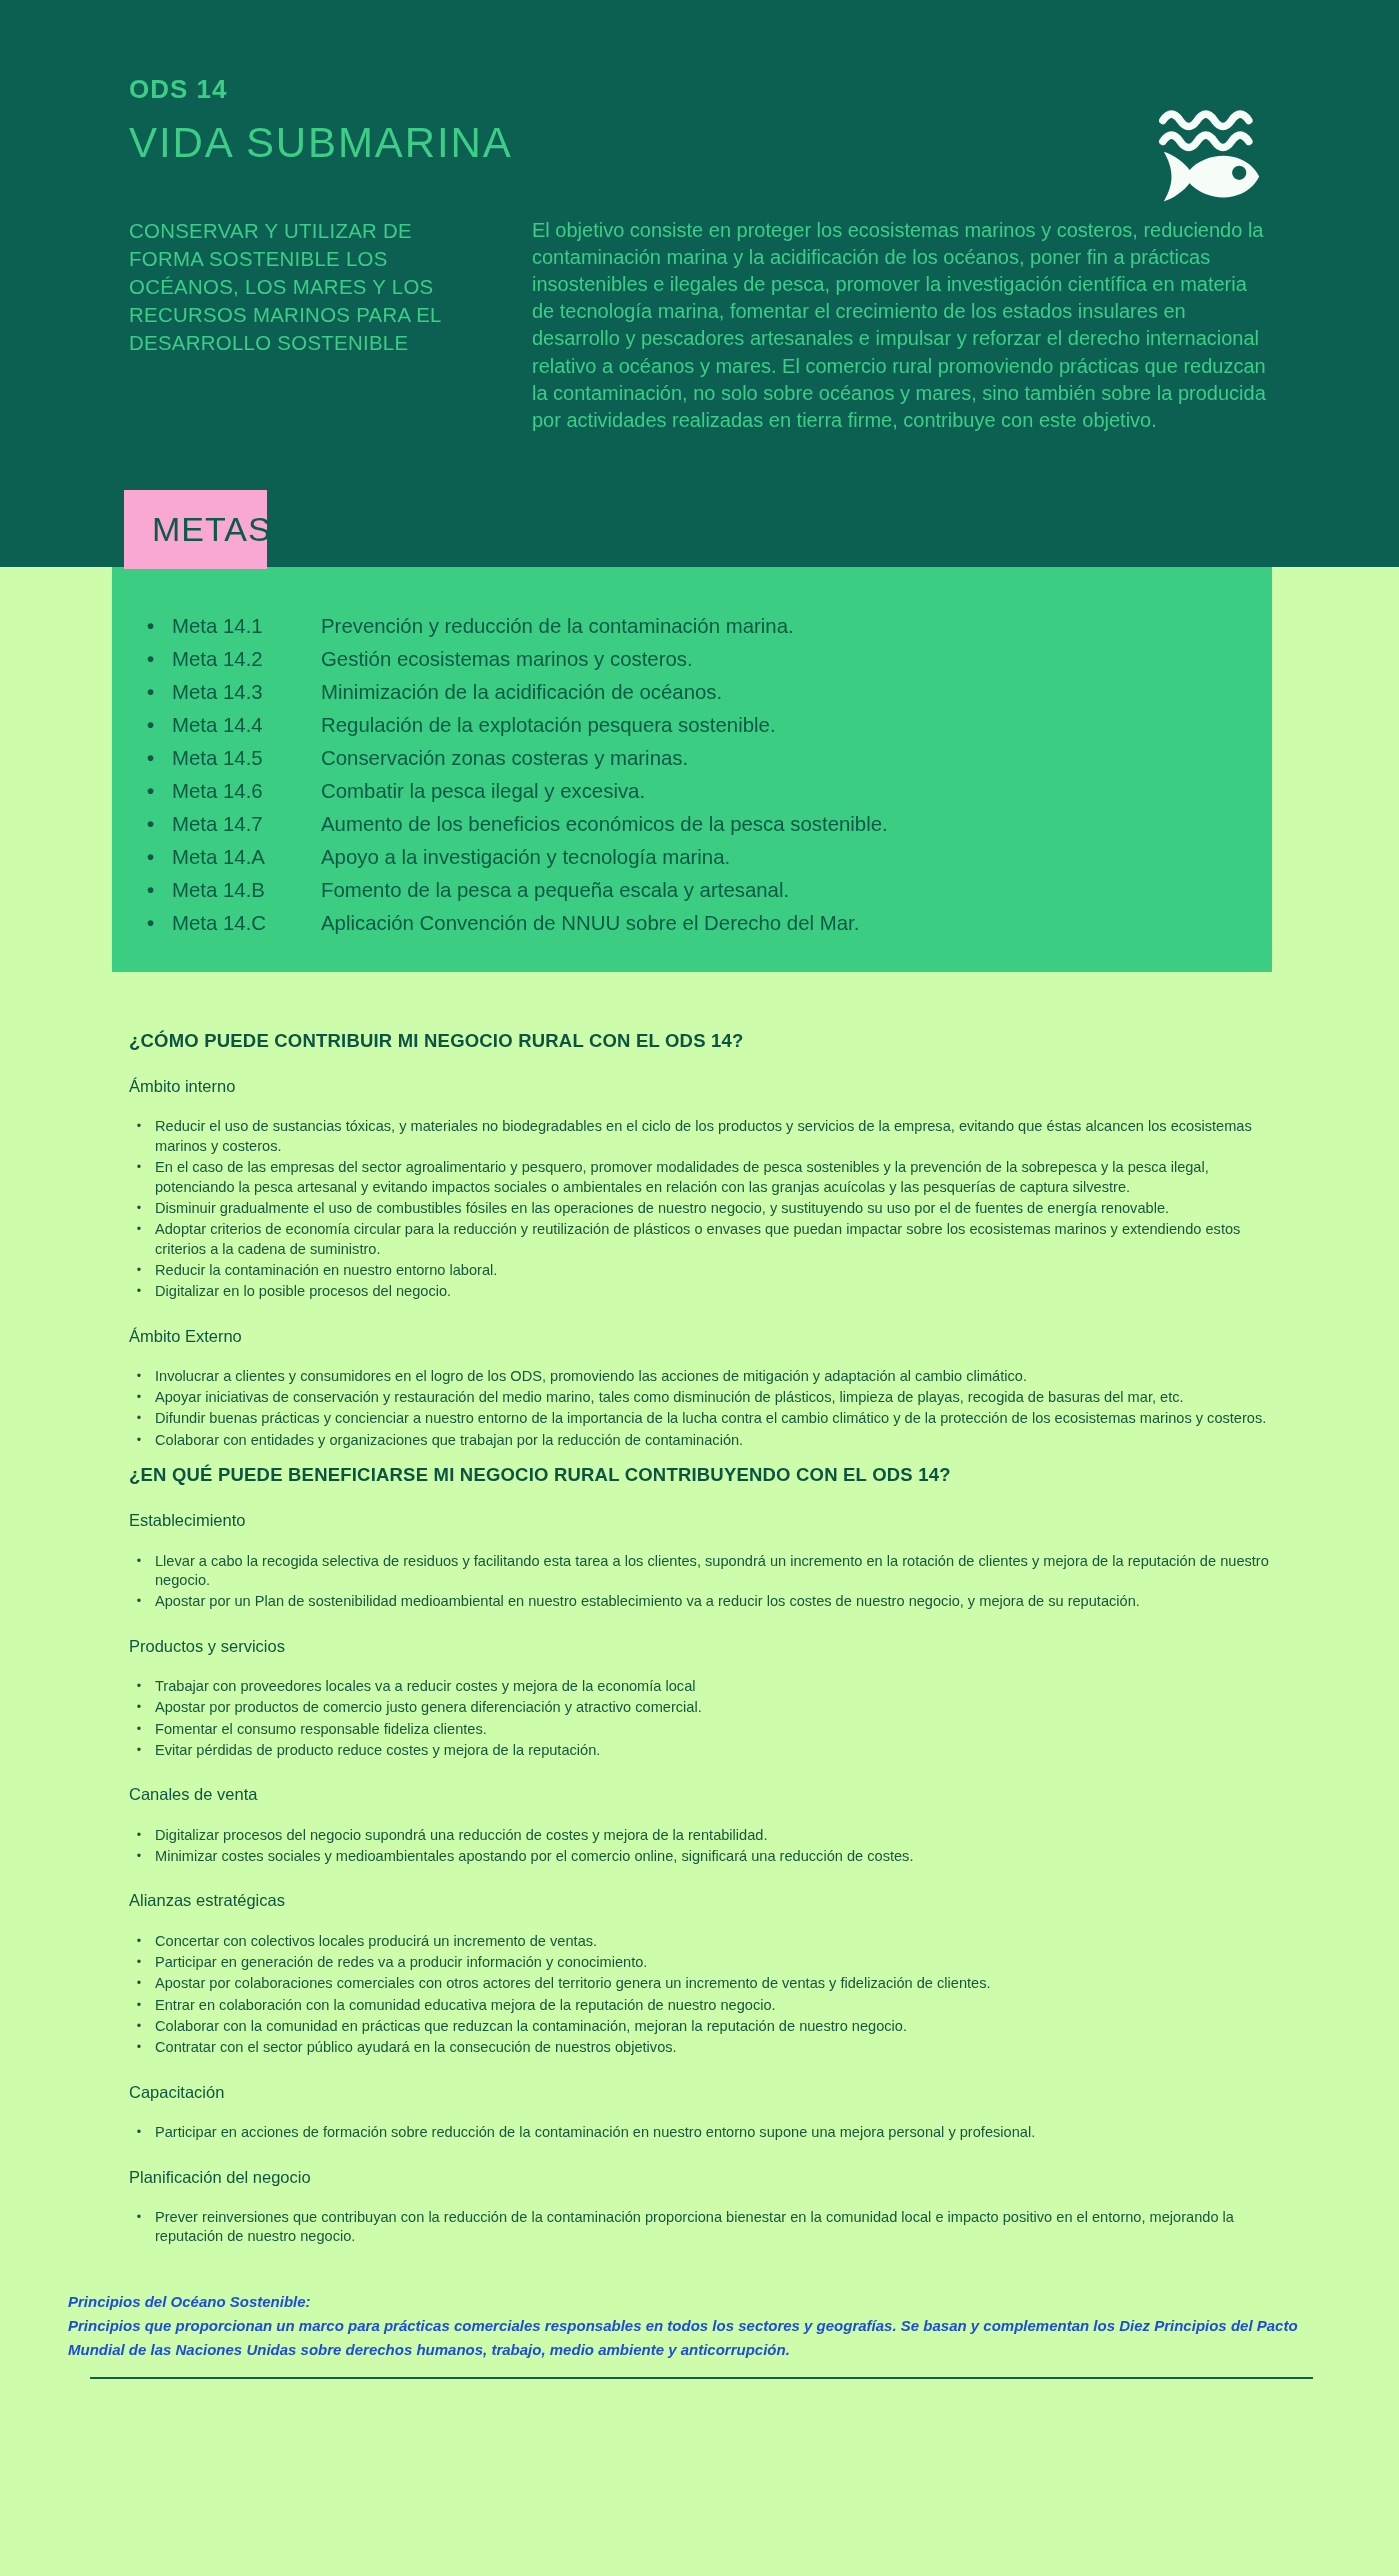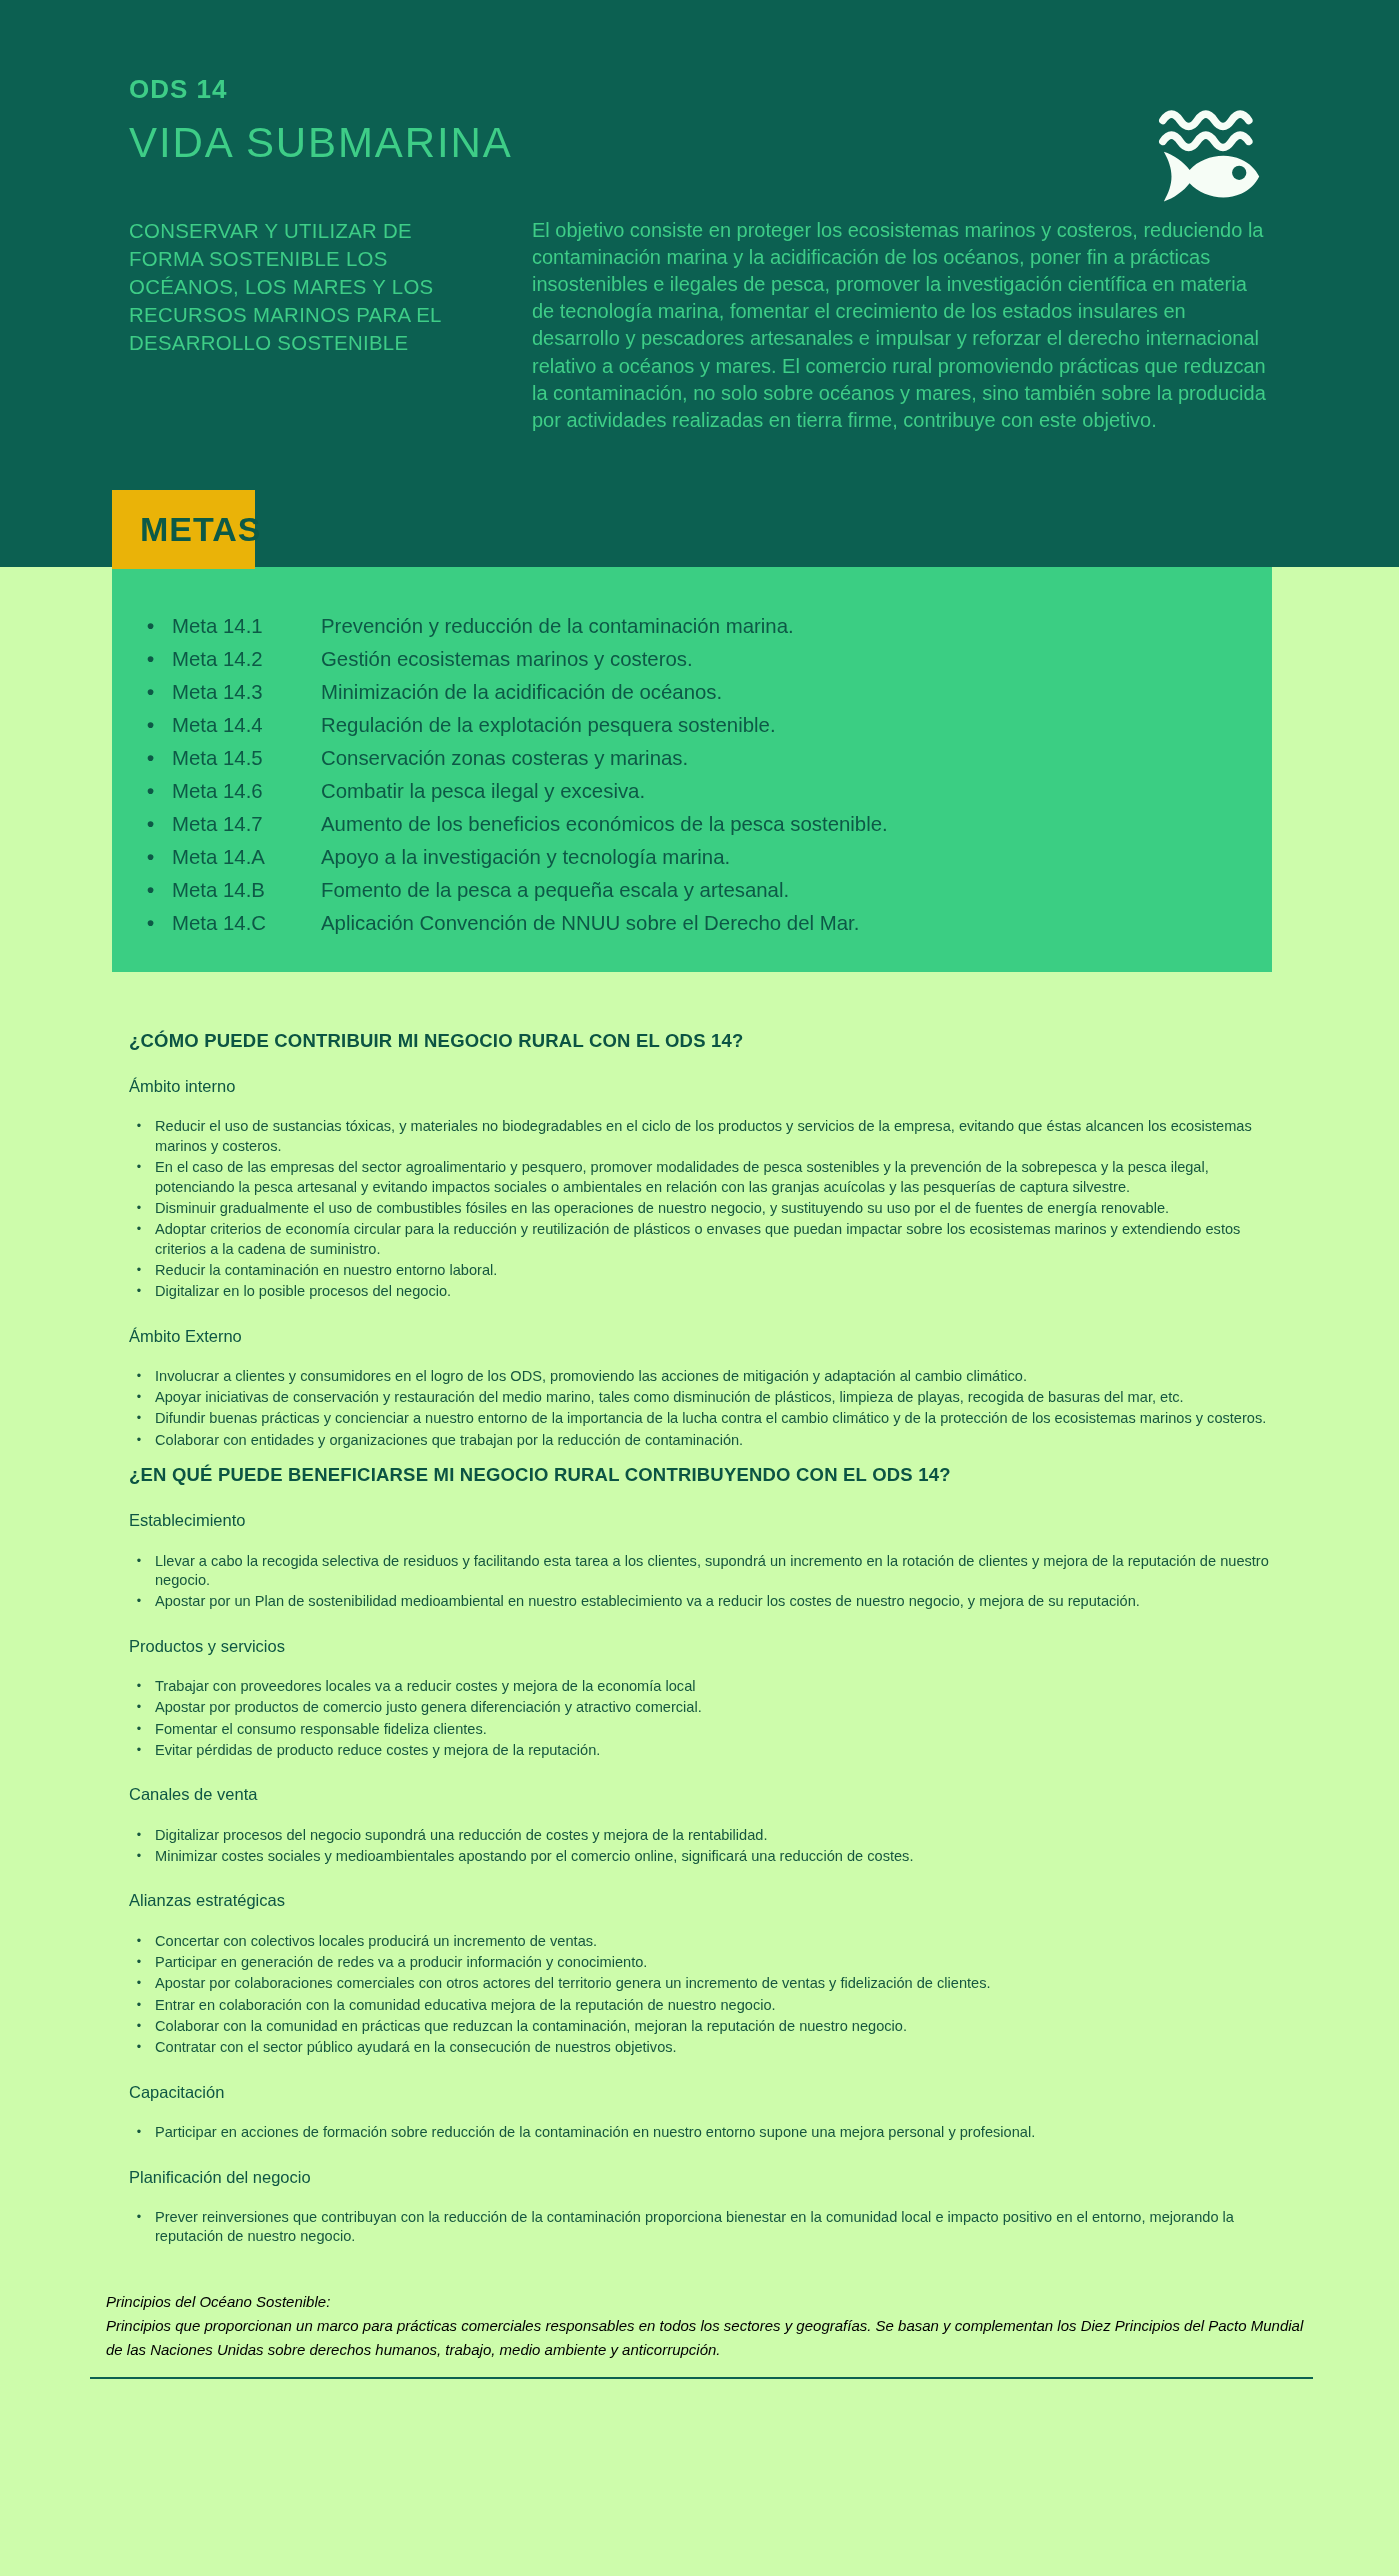--- a/index.html
+++ b/index.html
@@ -17,24 +17,24 @@
   .hero-inner { padding:74px 126px 0 129px; }
   .kicker { font-size:26px; font-weight:700; letter-spacing:1px; }
   .title { margin:15.6px 0 0; font-size:42px; font-weight:300; letter-spacing:1.9px; line-height:1.05; }
   .hero-cols { display:flex; gap:80px; margin-top:52px; }
   .subtitle { flex:none; width:323px; font-size:20.4px; line-height:1.38; letter-spacing:0.3px; }
   .objective { width:747px; margin:0; font-size:20px; line-height:1.36; }
   .fish { position:absolute; top:107px; right:129px; width:117px; height:103px; }
 
   
   .metas-tab {
-    position:absolute; left:112px; top:490px; width:143px; height:79px; z-index:2;
-    background:#eab308; color:#0c5a47;
+    position:absolute; left:124px; top:490px; width:143px; height:79px; z-index:2;
+    background:#f9a8d4; color:#0c5a47;
     display:flex; align-items:center; padding-left:28px;
-    font-size:34px; font-weight:700; letter-spacing:1px;
+    font-size:34px; font-weight:400; letter-spacing:1px;
   }
   .metas-card {
     position:relative; margin-left:112px; width:1160px; min-height:405px;
     background:#3bce83; color:#0d5946;
     padding:43px 39px 31px 35px;
   }
   .meta-row { display:flex; font-size:20.4px; line-height:33px; }
   .meta-dot { width:25px; font-weight:700; }
   .meta-label { width:149px; font-weight:400; }
   .meta-text { flex:1; }
@@ -45,21 +45,21 @@
     margin:58px 0 25px; font-size:18.5px; font-weight:700;
     color:#0b5443; letter-spacing:0.2px;
   }
   .content h2.second { margin-top:14px; }
   .content h3 { margin:25px 0 21.4px; font-size:16.5px; font-weight:400; color:#0e5644; }
   ul.bullets { list-style:none; margin:0; padding:0; }
   ul.bullets li { position:relative; padding-left:26px; font-size:14.6px; line-height:19.4px; margin-bottom:1.9px; }
   ul.bullets li::before { content:"•"; position:absolute; left:7.8px; top:0; font-size:12.6px; }
 
   
-  .footer { margin:43px 87px 0 106px; color:#000000; font-style:italic; font-weight:400; }
+  .footer { margin:43px 87px 0 68px; color:#1d4ed8; font-style:italic; font-weight:700; }
   .footer .f-title { font-size:15px; line-height:24px; }
   .footer .f-body { margin:0; max-width:1235px; font-size:15px; line-height:24px; }
   .footer-rule { border:none; border-top:2.9px solid #0c6051; margin:15.6px 87px 0 90px; }
 </style>
 </head>
 <body>
 
 <div class="page">
 
   <header class="hero">

